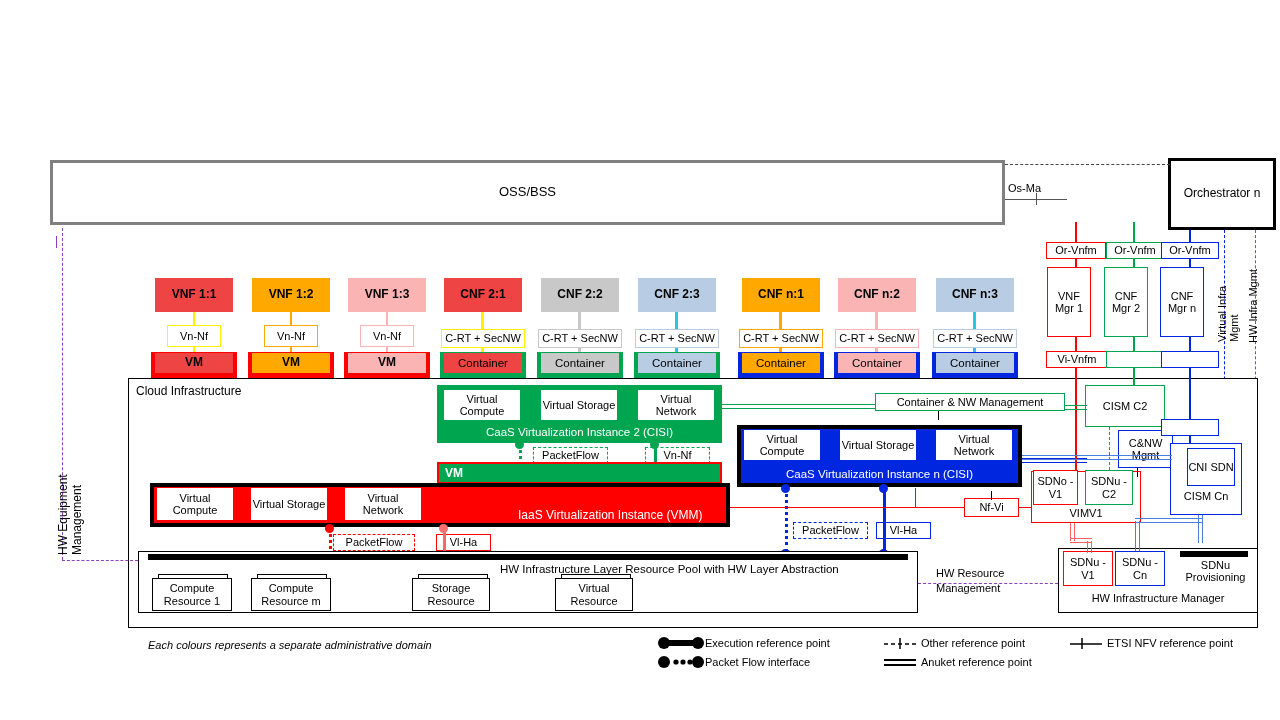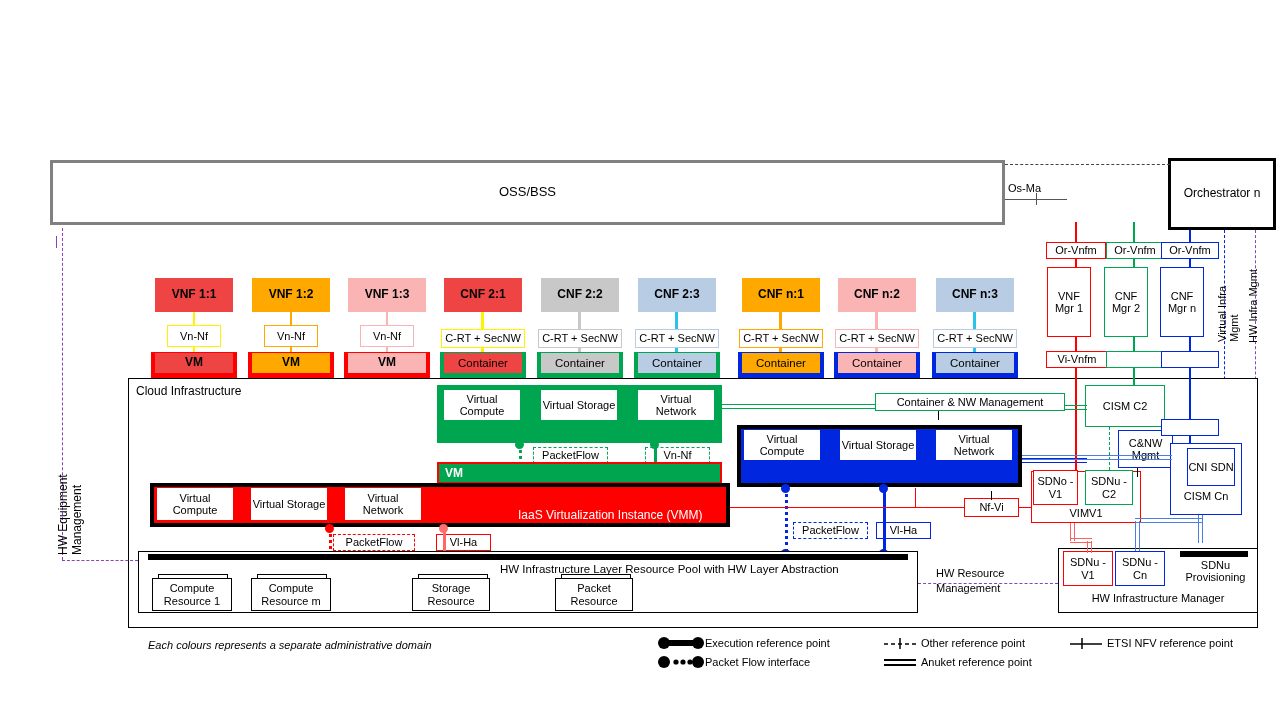--- a/index.html
+++ b/index.html
@@ -220,20 +220,21 @@
   <div class="abs f-green" style="left:437px;top:385px;width:285px;height:58px;"></div>
   <div class="abs box ctr lbl" style="left:444px;top:390px;width:76px;height:30px;border:1px solid #fff;">
     <span>Virtual Compute</span>
     </div>
   <div class="abs box ctr lbl" style="left:541px;top:390px;width:76px;height:30px;border:1px solid #fff;">
     <span>Virtual Storage</span>
     </div>
   <div class="abs box ctr lbl" style="left:638px;top:390px;width:76px;height:30px;border:1px solid #fff;">
     <span>Virtual Network</span>
     </div>
+  <div class="abs ctr" style="left:437px;top:423px;width:285px;height:18px;color:#fff;font-size:11.5px;">CaaS Virtualization Instance 2 (CISI)</div>
 
   <div class="abs ctr lbl box" style="left:875px;top:393px;width:190px;height:18px;border:1px solid #00A550;">
     <span>Container &amp; NW Management</span>
     </div>
   <div class="abs" style="left:722px;top:404px;width:153px;height:5px;border-top:1.5px solid #00A550;border-bottom:1.5px solid #00A550;"></div>
   <div class="abs vline" style="left:938px;top:411px;height:9px;border-left:1.5px solid #000;"></div>
 
   <div class="abs ctr lbl" style="left:533px;top:447px;width:75px;height:17px;border:1.5px dashed #00A550;background:#fff;">
     <span>PacketFlow</span>
     </div>
@@ -254,20 +255,21 @@
   <div class="abs" style="left:737px;top:425px;width:285px;height:62px;background:#0026E0;border:4px solid #000;"></div>
   <div class="abs box ctr lbl" style="left:744px;top:430px;width:76px;height:30px;border:1px solid #fff;">
     <span>Virtual Compute</span>
     </div>
   <div class="abs box ctr lbl" style="left:840px;top:430px;width:76px;height:30px;border:1px solid #fff;">
     <span>Virtual Storage</span>
     </div>
   <div class="abs box ctr lbl" style="left:936px;top:430px;width:76px;height:30px;border:1px solid #fff;">
     <span>Virtual Network</span>
     </div>
+  <div class="abs ctr" style="left:737px;top:465px;width:285px;height:18px;color:#fff;font-size:11.5px;">CaaS Virtualization Instance n (CISI)</div>
 
   <div class="abs" style="left:1022px;top:458px;width:65px;height:5px;border-top:1.5px solid #0026E0;border-bottom:1.5px solid #0026E0;"></div>
 
   <div class="abs ctr lbl" style="left:793px;top:522px;width:75px;height:17px;border:1.5px dashed #0026E0;background:#fff;">
     <span>PacketFlow</span>
     </div>
   <div class="abs ctr lbl" style="left:876px;top:522px;width:55px;height:17px;border:1.5px solid #0026E0;background:#fff;">
     <span>Vl-Ha</span>
     </div>
   <div class="abs" style="left:785px;top:487px;height:66px;border-left:3px dotted #0026E0;"></div>
@@ -325,21 +327,21 @@
     <span>Compute Resource m</span>
     </div>
 
   <div class="abs box" style="left:418px;top:574px;width:70px;height:30px;"></div>
   <div class="abs box ctr lbl" style="left:412px;top:578px;width:78px;height:33px;">
     <span>Storage Resource</span>
     </div>
 
   <div class="abs box" style="left:561px;top:574px;width:70px;height:30px;"></div>
   <div class="abs box ctr lbl" style="left:555px;top:578px;width:78px;height:33px;">
-    <span>Packet Resource</span>
+    <span>Virtual Resource</span>
     </div>
 
   <div class="abs box ctr lbl" style="left:1085px;top:385px;width:80px;height:42px;border:1.5px solid #00A550;">
     <span>CISM C2</span>
     </div>
   <div class="abs vline" style="left:1133px;top:368px;height:17px;border-color:#00A550;"></div>
 
   <div class="abs box ctr lbl" style="left:1118px;top:430px;width:55px;height:38px;border:1.5px solid #0026E0;">
     <span>C&amp;NW Mgmt</span>
     </div>

